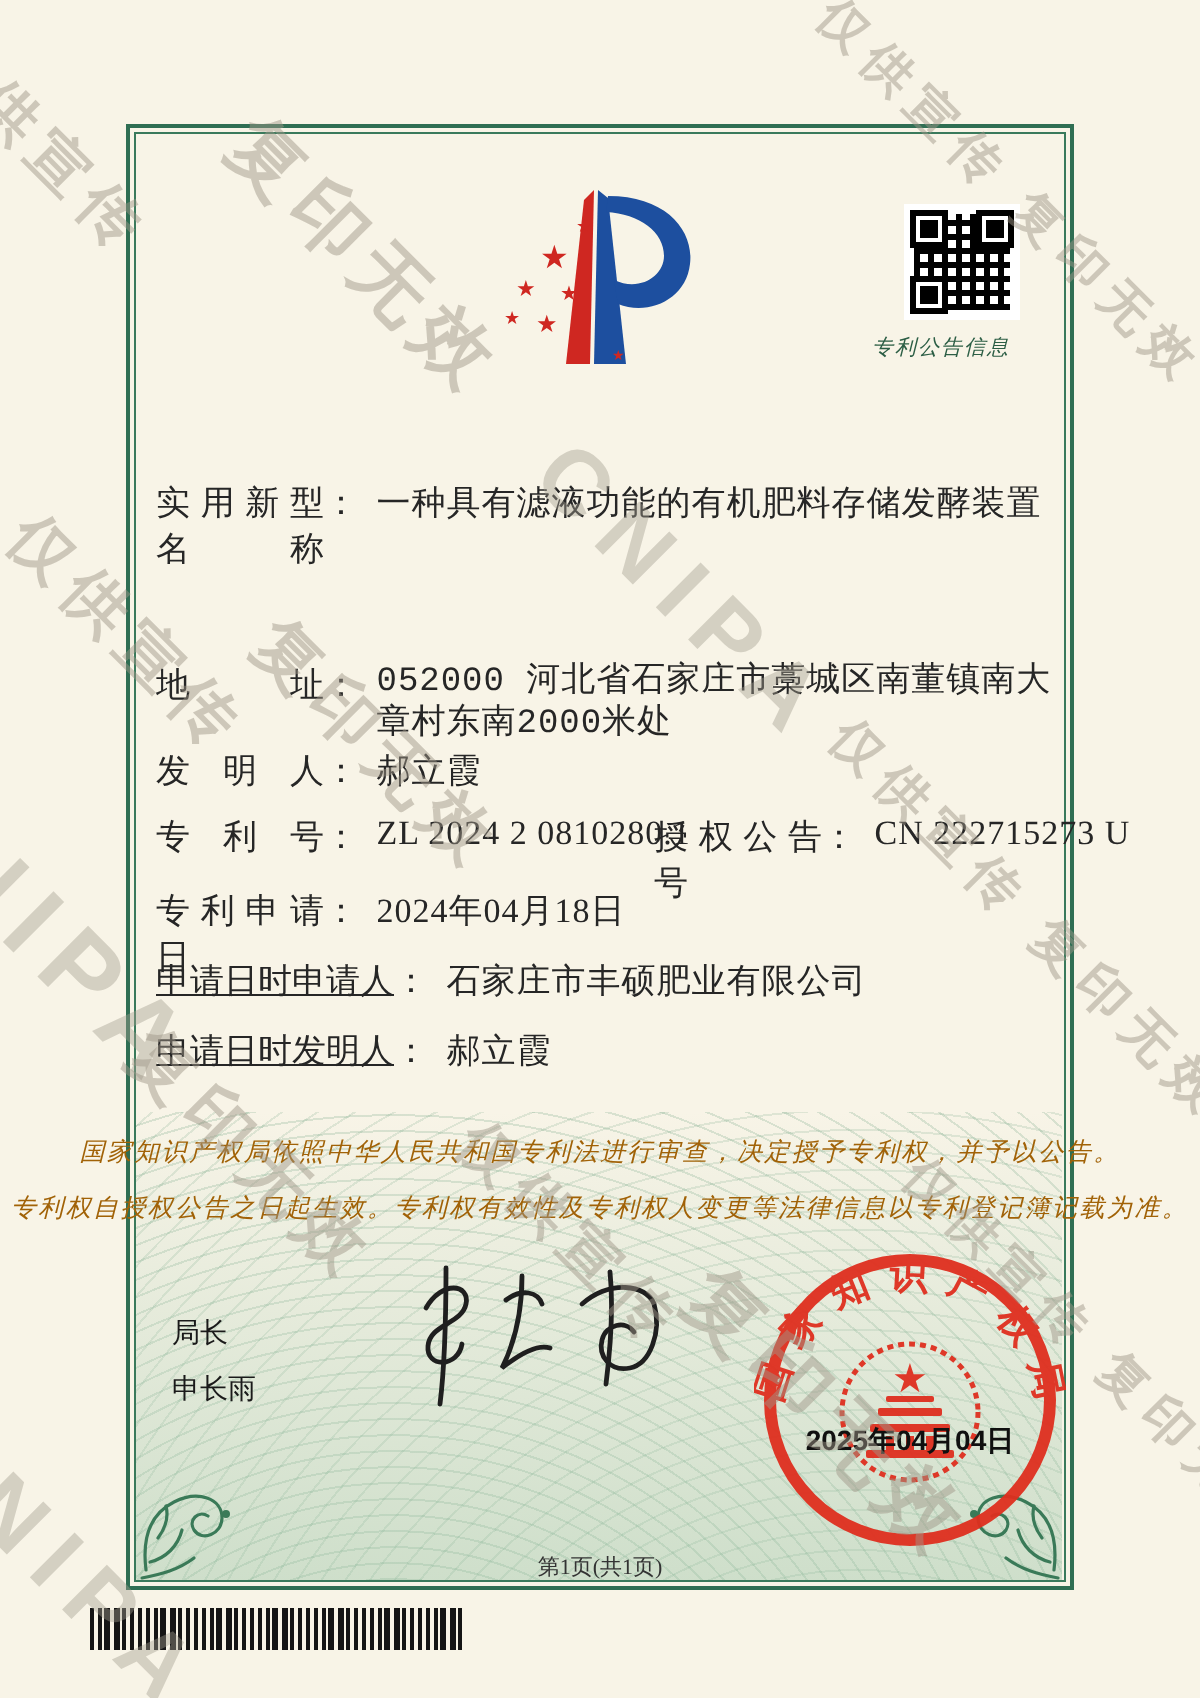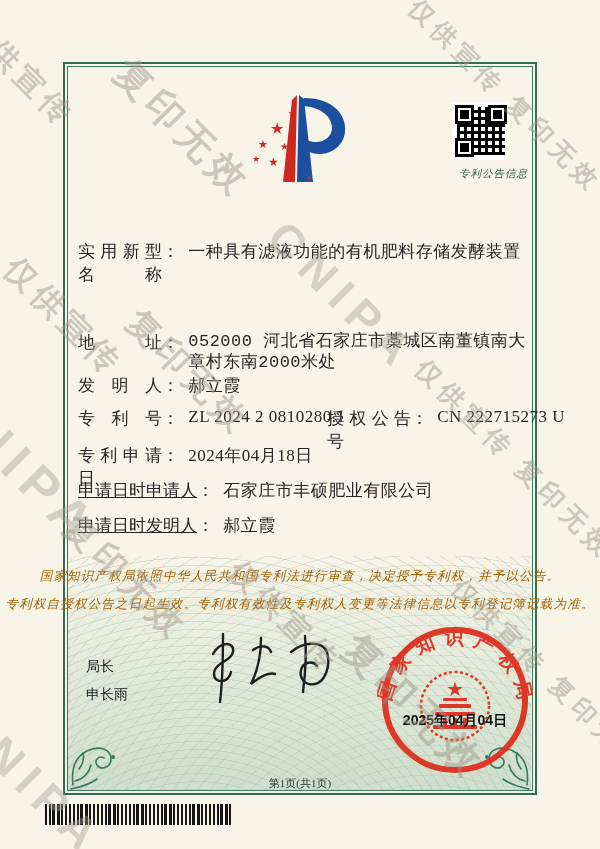--- a/index.html
+++ b/index.html
@@ -29,21 +29,21 @@
   .cert-no{position:absolute;left:79px;top:97px;font-size:12.5px;letter-spacing:1.5px;color:#3c3c3c;z-index:10;}
   .logo{position:absolute;left:248px;top:90px;z-index:10;}
   .qr{position:absolute;left:452px;top:102px;width:58px;height:58px;background:#fff;z-index:10;}
   .qr-pattern{position:absolute;inset:5px;
     background:
       repeating-linear-gradient(90deg,#000 0 3px,rgba(0,0,0,0) 3px 7px),
       repeating-linear-gradient(0deg,#000 0 3px,rgba(0,0,0,0) 3px 7px);}
   .qr-finder{position:absolute;width:13px;height:13px;border:3px solid #000;background:#fff;}
   .qr-finder::after{content:"";position:absolute;inset:2px;background:#000;}
   .qr-f1{left:3px;top:3px;} .qr-f2{right:3px;top:3px;} .qr-f3{left:3px;bottom:3px;}
-  .qr-label{position:absolute;left:436px;top:167px;width:92px;text-align:right;
+  .qr-label{position:absolute;left:436px;top:167px;width:92px;text-align:left;
     font-size:10.5px;font-style:italic;color:#2c5e45;letter-spacing:1px;z-index:10;}
   .title{position:absolute;left:0;width:100%;top:180px;text-align:center;
     font-size:30px;font-weight:bold;letter-spacing:8px;color:#141414;z-index:10;}
   
   .row{position:absolute;left:78px;font-size:17px;color:#262626;z-index:10;}
   .row.col2{left:327px;}
   .flabel{display:inline-block;width:84px;text-align:justify;text-align-last:justify;vertical-align:top;}
   .flabel.auto{width:auto;text-align-last:auto;text-decoration:underline;}
   .colon{vertical-align:top;}
   .fvalue{vertical-align:top;margin-left:5px;letter-spacing:0.5px;}

